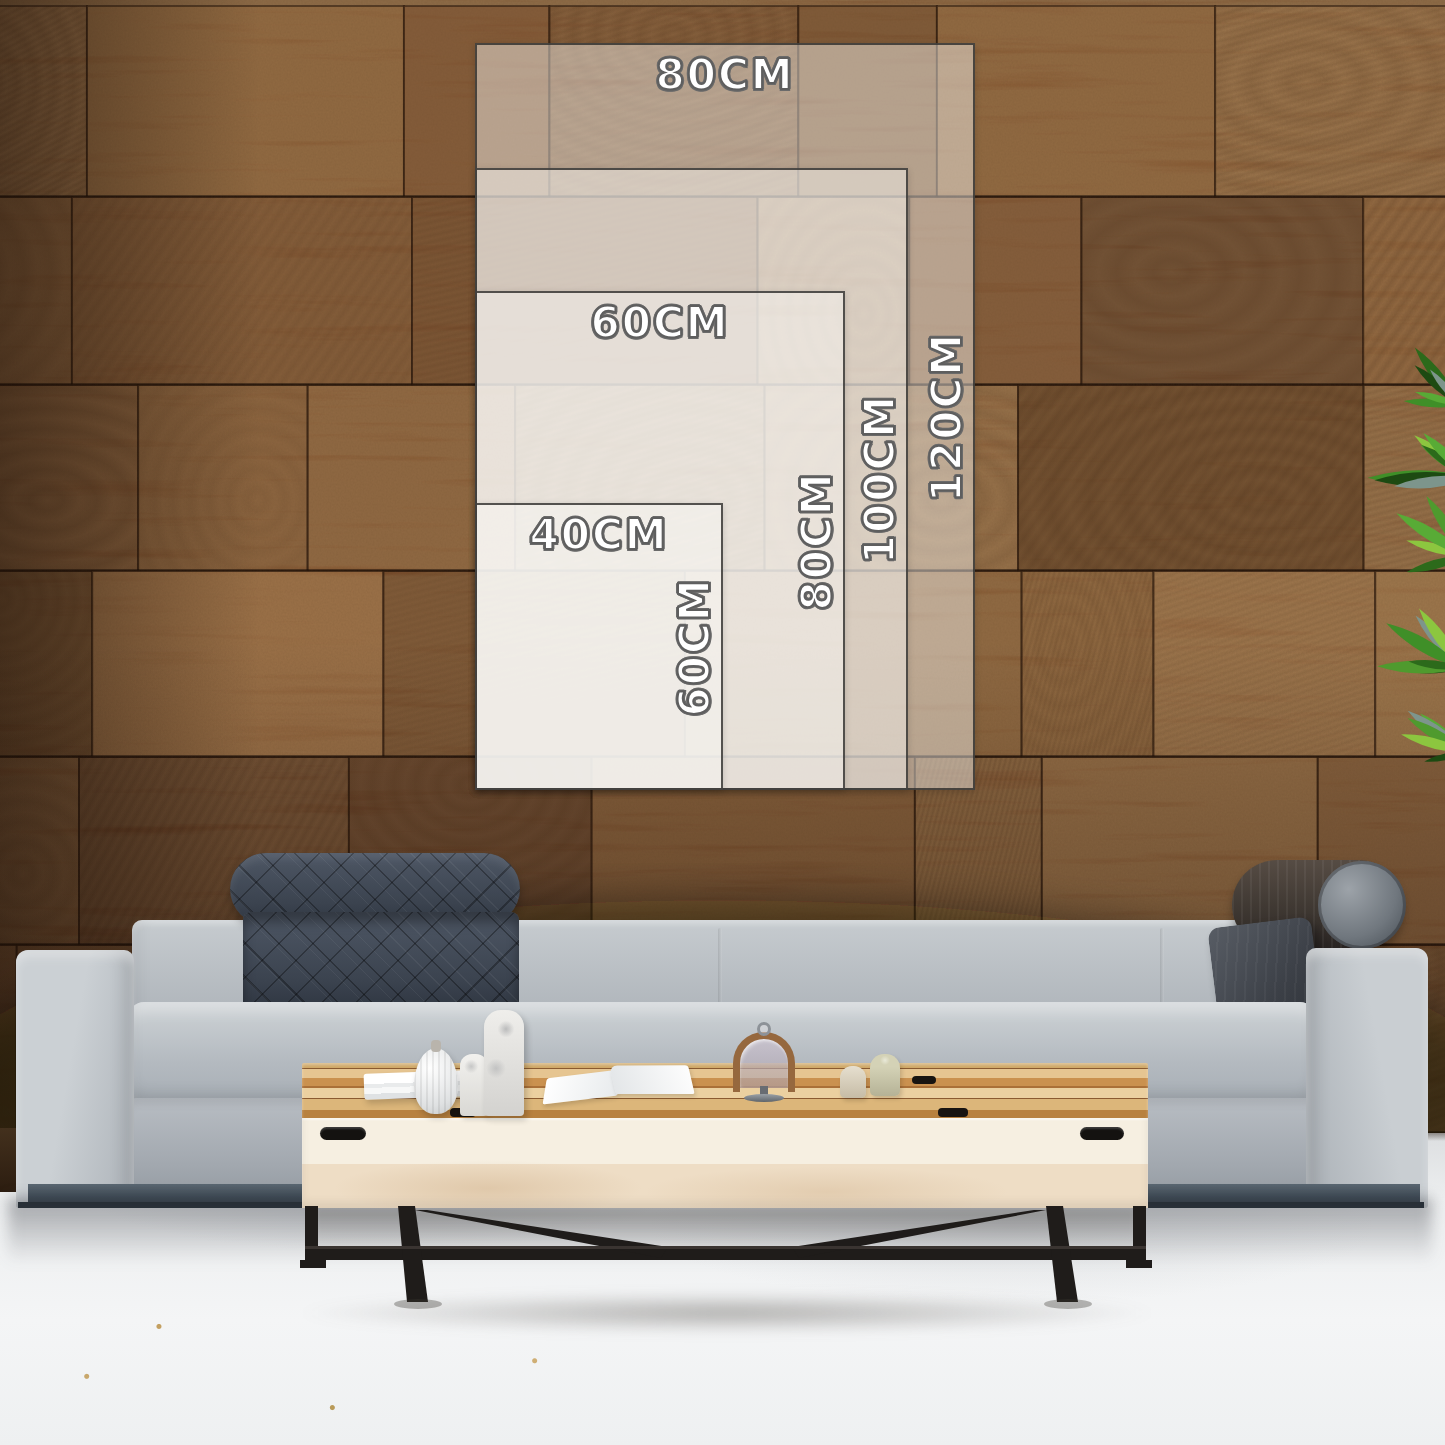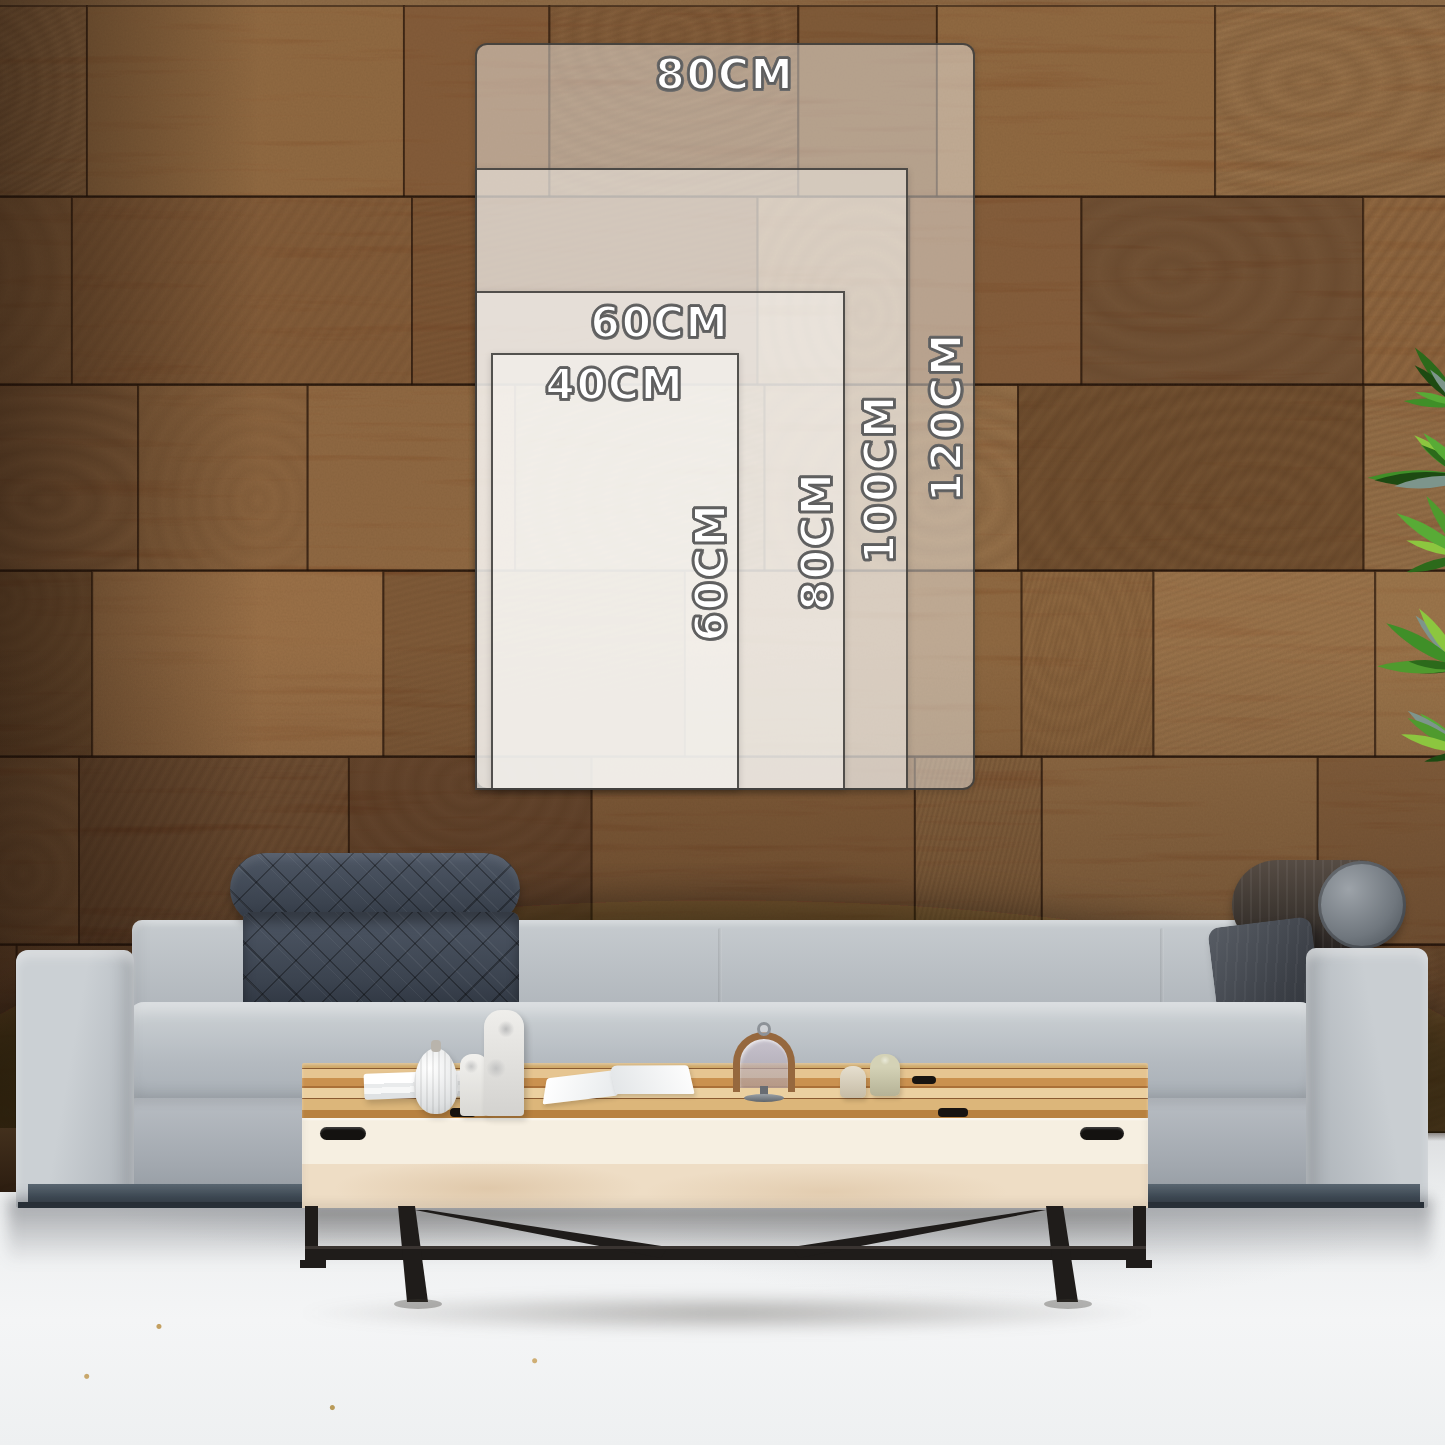--- a/index.html
+++ b/index.html
@@ -19,24 +19,24 @@
       radial-gradient(circle 2px at 37% 73%, #cfae74 0 2px, transparent 3px),
       linear-gradient(180deg,#dcdee0 0,#eceeef 20%,#f4f5f6 60%,#eef0f1 100%);}
   #floor:before{content:"";position:absolute;left:0;top:0;width:100%;height:8px;
     background:linear-gradient(180deg,rgba(40,28,18,.45),rgba(40,28,18,0));}
   .corner-dark{position:absolute;left:0;top:1128px;width:20px;height:64px;
     background:linear-gradient(180deg,#43301d,#2c1d10);}
 
   
   .size-rect{position:absolute;background:rgba(253,252,250,.44);
     border:2px solid rgba(48,46,44,.82);box-shadow:0 2px 7px rgba(0,0,0,.16);}
-  .r80{left:475px;top:43px;width:500px;height:747px;border-radius:12px;}
+  .r80{left:475px;top:43px;width:500px;height:747px;}
   .r70{left:-2px;bottom:-2px;width:433px;height:622px;}
   .r60{left:-2px;bottom:-2px;width:370px;height:499px;}
-  .r40{left:-2px;bottom:-2px;width:248px;height:437px;margin-left:16px;}
+  .r40{left:-2px;bottom:-2px;width:248px;height:287px;}
   .size-label{font-weight:700;font-size:42px;line-height:1;color:#fff;letter-spacing:2px;
     -webkit-text-stroke:2px #5e5e5e;
     text-shadow:-2px 0 0 #6a6a6a,2px 0 0 #6a6a6a,0 -2px 0 #6a6a6a,0 2px 0 #6a6a6a,
       -1.5px -1.5px 0 #6a6a6a,1.5px -1.5px 0 #6a6a6a,-1.5px 1.5px 0 #6a6a6a,1.5px 1.5px 0 #6a6a6a;}
   .label-h{position:absolute;top:9px;left:0;width:100%;text-align:center;}
   .label-v{position:absolute;top:50%;right:5px;writing-mode:vertical-rl;
     transform:translateY(-50%) rotate(180deg);white-space:nowrap;}
 
   
   .fab{background-image:

